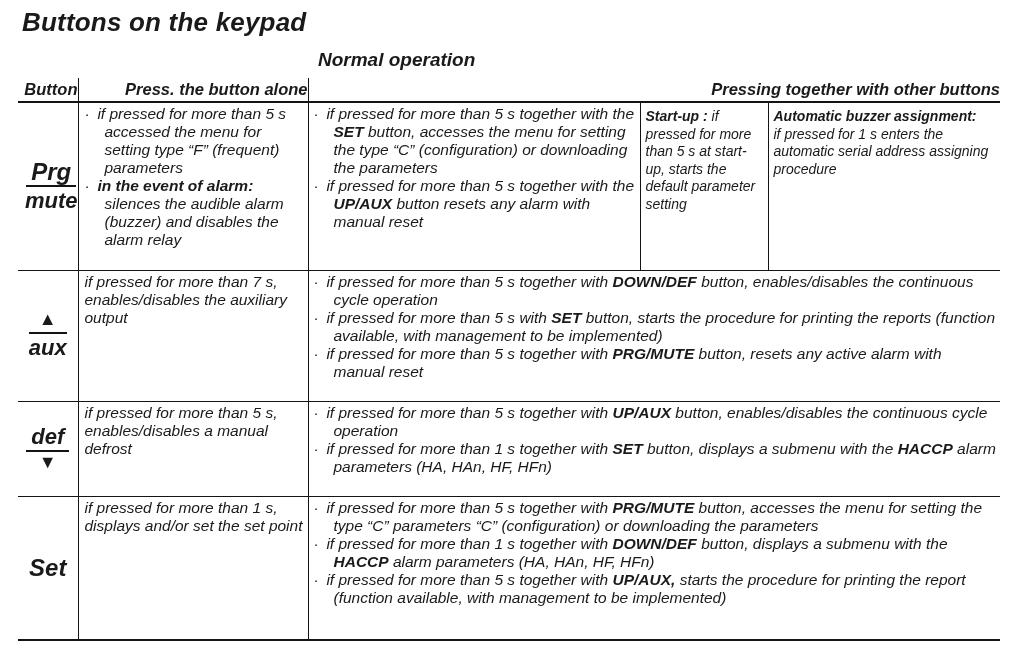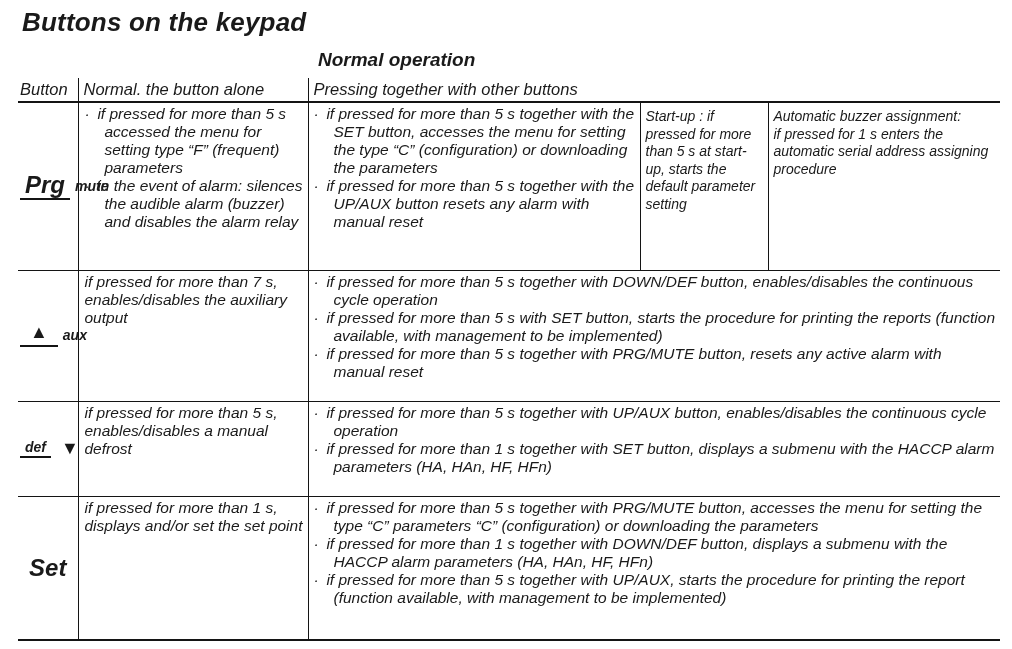--- a/index.html
+++ b/index.html
@@ -3,60 +3,60 @@
 <meta charset="utf-8">
 <style>
   * { box-sizing: border-box; margin: 0; padding: 0; }
   html, body { background: #ffffff; }
   body {
     width: 1012px; height: 649px; overflow: hidden;
     font-family: "Liberation Sans", "DejaVu Sans", sans-serif;
     font-style: italic; color: #1a1a1a;
     -webkit-font-smoothing: antialiased;
   }
-  b { font-weight: normal; }
+  b { font-weight: bold; }
   .page-title {
     font-size: 26px; font-weight: bold;
     margin: 7px 0 0 22px; letter-spacing: 0.2px;
   }
   .section-title {
     font-size: 19px; font-weight: bold;
     width: fit-content; margin: 11px 0 0 318px; text-align: center;
   }
   table.keypad {
     border-collapse: collapse; table-layout: fixed;
     width: 982px; margin: 7px 0 0 18px;
   }
   col.c-btn { width: 60px; }
   col.c-alone { width: 230px; }
   col.c-tog { width: 332px; }
   col.c-start { width: 128px; }
   col.c-auto { width: 232px; }
   th {
-    font-size: 16.5px; font-weight: normal; font-style: italic;
-    text-align: left; vertical-align: bottom;
+    font-size: 16.5px; font-weight: bold; font-style: italic;
+    text-align: right; vertical-align: bottom;
     height: 24px; padding: 0 0 2px 5px;
     border-bottom: 2.5px solid #141414;
     overflow: hidden; white-space: nowrap;
   }
   th.h-btn { padding-left: 2px; }
   td { vertical-align: top; font-size: 15.5px; line-height: 18px; }
   tr.body-row td { border-bottom: 1.5px solid #141414; }
   tr.body-row.last td { border-bottom: 2.5px solid #141414; }
   .v-left { border-left: 1.5px solid #141414; }
   .alone-cell { padding: 2px 4px 2px 6px; }
   .together-cell { padding: 2px 4px 2px 5px; }
   .small-col { font-size: 14px; line-height: 17.5px; padding: 5px 4px 2px 5px; }
   .item { margin: 0; }
   .item.bullet { padding-left: 20px; text-indent: -20px; }
   .item.bullet::before { content: "\00B7\2002"; }
   .btn-cell { text-align: center; vertical-align: middle; padding: 0 2px; }
-  .btnstack { display: inline-flex; flex-direction: row; align-items: center; }
+  .btnstack { display: inline-flex; flex-direction: column; align-items: center; }
   .btn-top, .btn-bottom {
-    font-weight: bold; font-size: 14px; line-height: 1.15;
+    font-weight: bold; font-size: 22px; line-height: 1.15;
     padding: 0 5px;
   }
   .btn-top.divided { border-bottom: 2.5px solid #141414; padding-bottom: 1px; margin-bottom: 1px; }
   .btn-top.lg { font-size: 24px; line-height: 1.05; }
   .btn-top.arrow, .btn-bottom.arrow { font-size: 18px; line-height: 1.1; font-style: normal; padding: 0 10px; }
   .btn-top.arrow { padding-bottom: 2px; }
 </style>
 </head>
 <body>
 
@@ -67,21 +67,21 @@
   <colgroup>
     <col class="c-btn">
       <col class="c-alone">
       <col class="c-tog">
       <col class="c-start">
       <col class="c-auto">
   </colgroup>
   <thead>
     <tr>
       <th class="h-btn">Button</th>
-      <th class="v-left">Normal. the button alone</th>
+      <th class="v-left">Press. the button alone</th>
       <th class="v-left" colspan="3">Pressing together with other buttons</th>
     </tr>
   </thead>
   <tbody>
       <tr class="body-row" style="height: 168px;">
         <td class="btn-cell"><div class="btnstack">
             <span class="btn-top divided lg">Prg</span>
             <span class="btn-bottom">mute</span>
           </div></td>
         <td class="alone-cell v-left">

